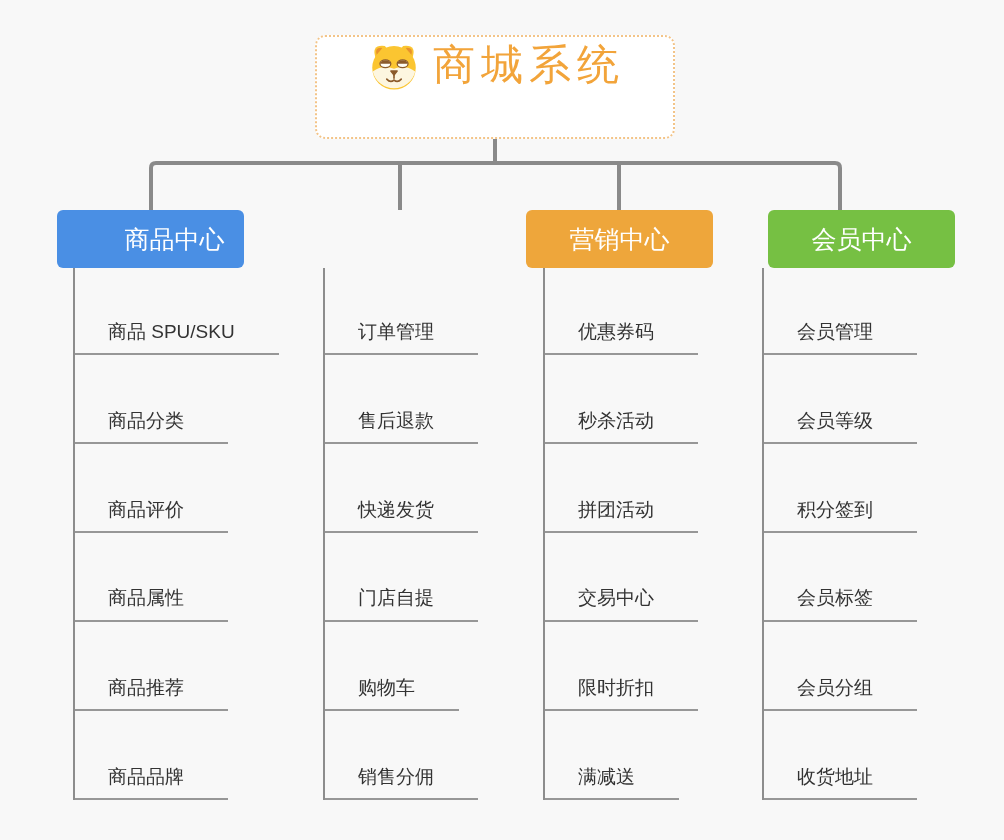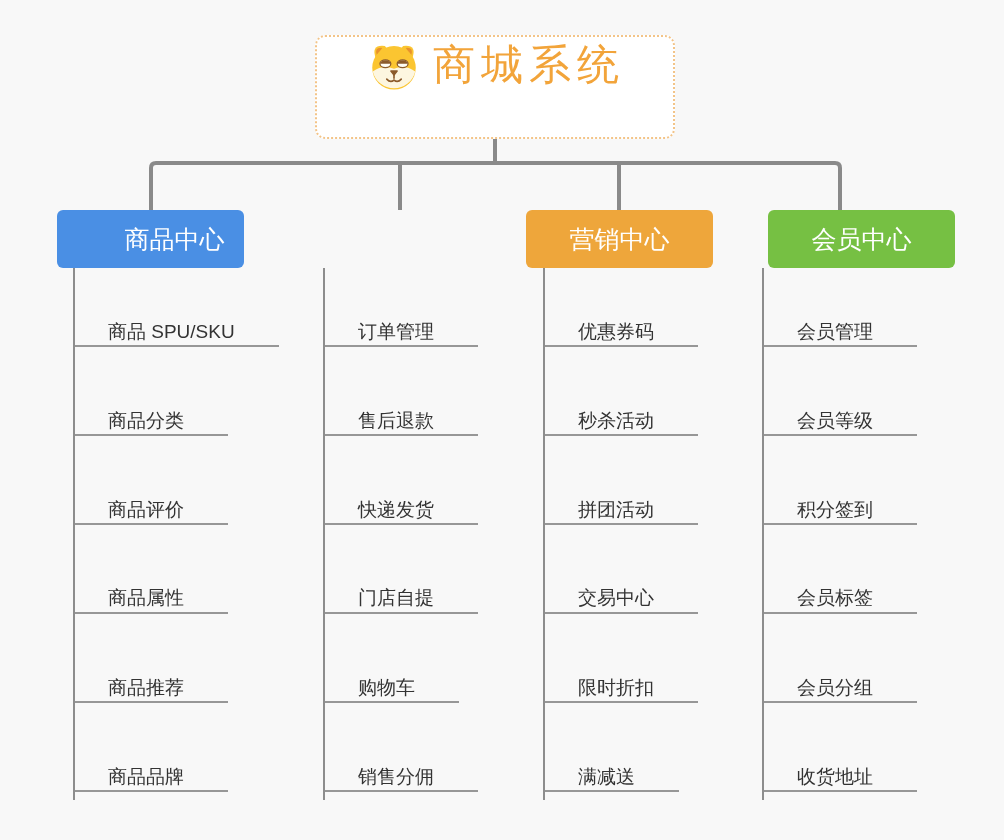--- a/index.html
+++ b/index.html
@@ -55,21 +55,21 @@
     position: absolute; top: 268px; height: 532px;
     border-left: 2px solid #8d8d8d;
   }
   .bc1 { left: 73px; }
   .bc2 { left: 323px; }
   .bc3 { left: 543px; }
   .bc4 { left: 762px; }
 
   .leaf {
     position: absolute; left: 0;
-    padding: 0 44px 0 33px;
+    padding: 0 44px 8px 33px;
     border-bottom: 2px solid #979797;
     font-size: 19px; line-height: 26px;
     color: #333333;
     white-space: nowrap;
   }
   .leaf:nth-child(1) { top: 51px; }
   .leaf:nth-child(2) { top: 140px; }
   .leaf:nth-child(3) { top: 229px; }
   .leaf:nth-child(4) { top: 318px; font-family: Liberation Mono, monospace; }
   .leaf:nth-child(5) { top: 407px; }

